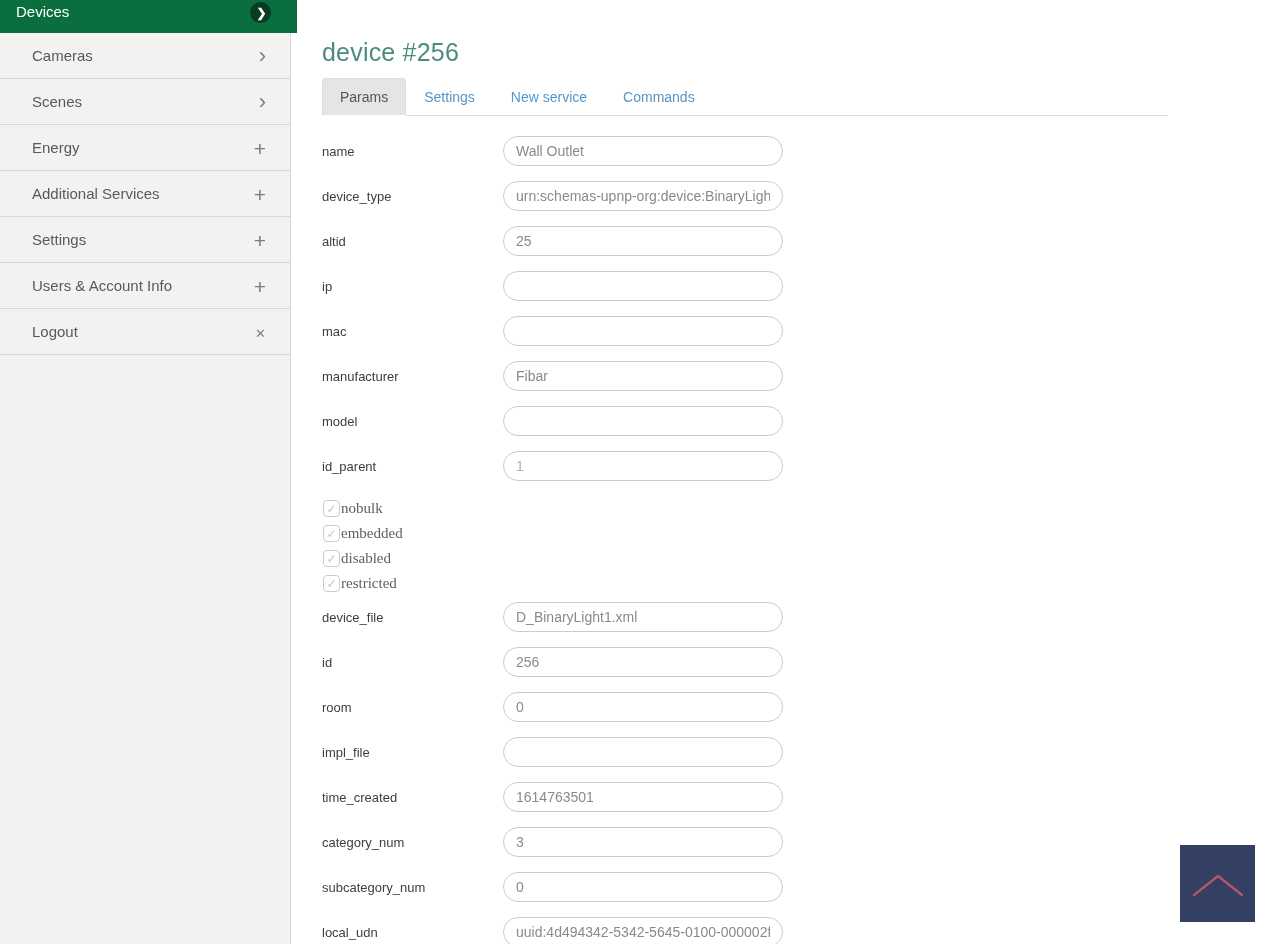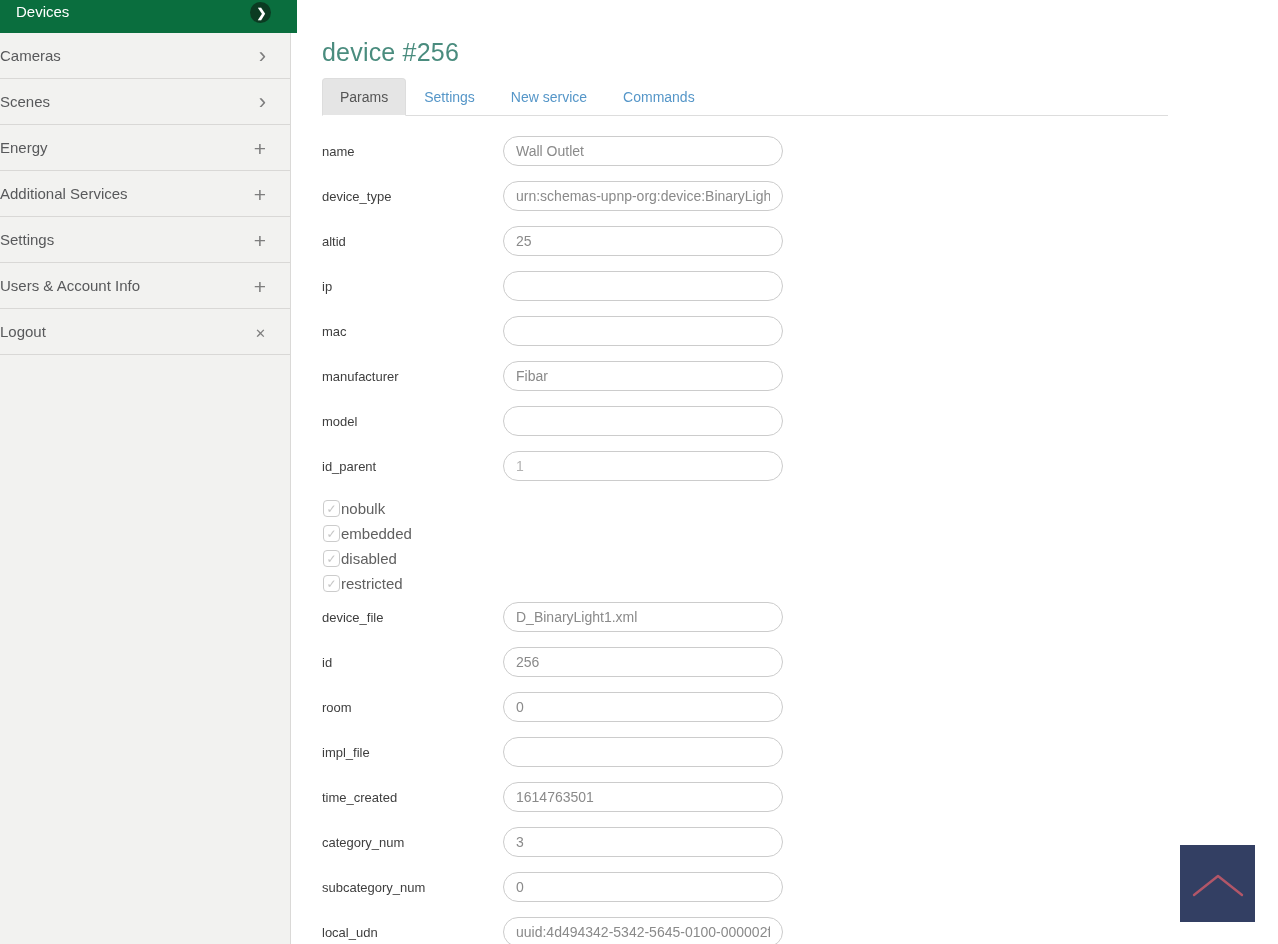--- a/index.html
+++ b/index.html
@@ -37,21 +37,21 @@
     display:flex; align-items:center; justify-content:center;
   }
   .sidebar-active .circle .chev {
     color:#ffffff; font-size:12px; font-weight:bold; line-height:1;
     transform:translatex(1px);
   }
   .side-list { list-style:none; position:absolute; top:33px; left:0; right:0; }
   .side-item {
     height:46px;
     display:flex; align-items:center;
-    padding-left:0; padding-right:24px;
+    padding-left:32px; padding-right:24px;
     font-size:15px; color:#58595b;
     border-bottom:1px solid #d9d8d6;
     cursor:pointer;
     position:relative;
     background:#f2f2f0;
   }
   .side-item .side-icon {
     position:absolute; right:24px; top:50%; transform:translateY(-50%);
     color:#7e7e7e; line-height:1;
   }
@@ -121,21 +121,21 @@
     width:17px; height:17px;
     border:1px solid #cccccc; border-radius:4px;
     background:#ffffff;
     display:flex; align-items:center; justify-content:center;
     flex:0 0 17px;
   }
   .checkbox.checked::after {
     content:"\2713";
     font-size:12px; color:#c6c6c6; line-height:1;
   }
-  .check-label { font-size:15px; color:#606060; margin-left:1px; }
+  .check-label { font-size:15px; color:#606060; margin-left:1px;font-family:Liberation Serif, serif; }
 
   
   .scroll-top {
     position:absolute; right:23px; bottom:22px;
     width:75px; height:77px;
     background:#333f63;
     border:none; cursor:pointer;
     display:flex; align-items:center; justify-content:center;
   }
 </style>

